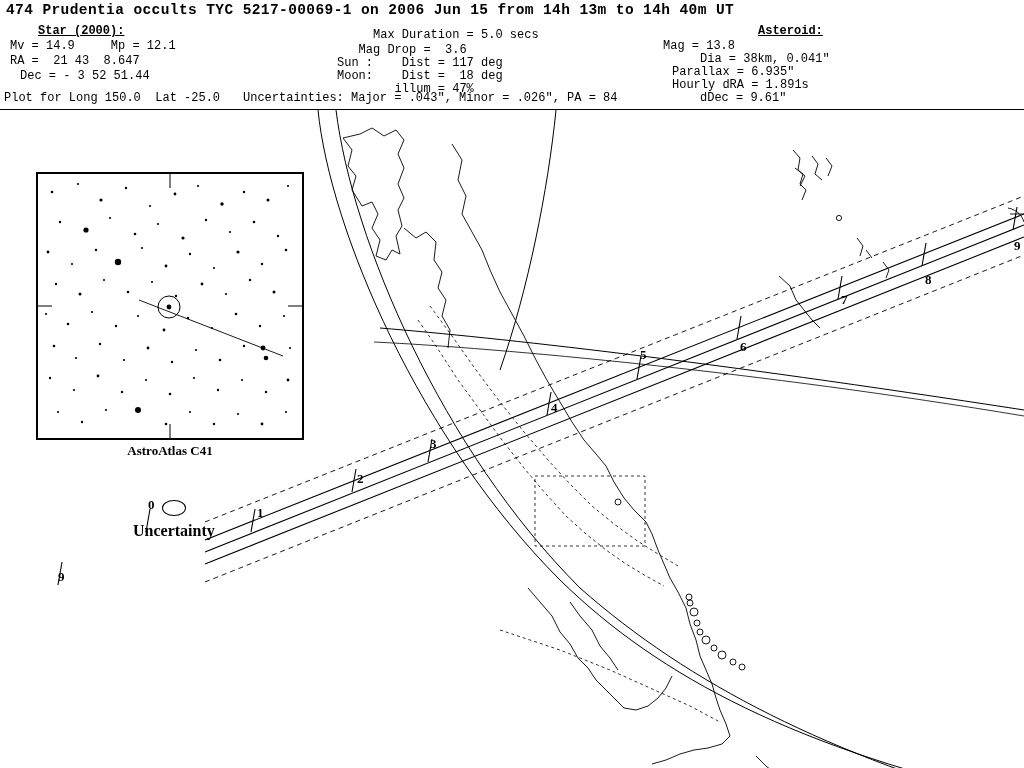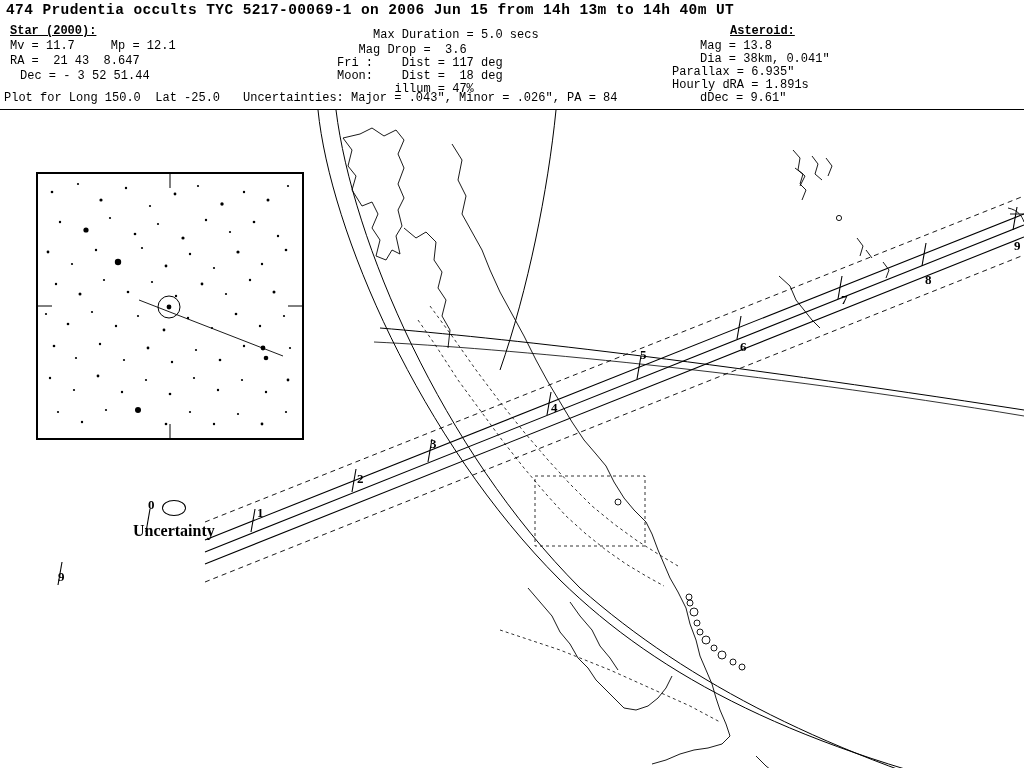--- a/index.html
+++ b/index.html
@@ -47,20 +47,21 @@
     letter-spacing: 0.4px;
     white-space: nowrap;
   }
 
   .hdr-label-u {
     position: absolute;
     font-size: 12px;
     font-weight: bold;
     text-decoration: underline;
     white-space: nowrap;
+    margin-left: 28px;
   }
   .hdr-line {
     position: absolute;
     font-size: 12px;
     white-space: pre;
   }
 
   
   #star-head { left: 10px; top: 24px; }
   #star-l1 { left: 10px; top: 39px; }
@@ -69,21 +70,21 @@
 
   
   #mid-l1 { left: 337px; top: 28px; padding-left: 36px; }
   #mid-l2 { left: 337px; top: 43px; }
   #mid-l3 { left: 337px; top: 56px; }
   #mid-l4 { left: 337px; top: 69px; }
   #mid-l5 { left: 337px; top: 82px; }
 
   
   #ast-head { left: 730px; top: 24px; }
-  #ast-l1 { left: 700px; top: 39px; }
+  #ast-l1 { left: 663px; top: 39px; }
   #ast-l2 { left: 700px; top: 52px; }
   #ast-l3 { left: 672px; top: 65px; }
   #ast-l4 { left: 672px; top: 78px; }
   #ast-l5 { left: 700px; top: 91px; }
 
   
   #plot-line { left: 4px; top: 91px; }
   #unc-line { left: 243px; top: 91px; }
 
   
@@ -146,27 +147,27 @@
 </style>
 </head>
 <body>
 
 <div id="page">
 
   <div id="header">
     <div class="title">474 Prudentia occults TYC 5217-00069-1 on 2006 Jun 15 from 14h 13m to 14h 40m UT</div>
 
     <div class="hdr-label-u" id="star-head">Star (2000):</div>
-    <div class="hdr-line" id="star-l1">Mv = 11.7     Mp = 12.1</div>
+    <div class="hdr-line" id="star-l1">Mv = 14.9     Mp = 12.1</div>
     <div class="hdr-line" id="star-l2">RA =  21 43  8.647</div>
     <div class="hdr-line" id="star-l3">Dec = - 3 52 51.44</div>
 
     <div class="hdr-line" id="mid-l1">Max Duration = 5.0 secs</div>
     <div class="hdr-line" id="mid-l2">   Mag Drop =  3.6</div>
-    <div class="hdr-line" id="mid-l3">Fri :    Dist = 117 deg</div>
+    <div class="hdr-line" id="mid-l3">Sun :    Dist = 117 deg</div>
     <div class="hdr-line" id="mid-l4">Moon:    Dist =  18 deg</div>
     <div class="hdr-line" id="mid-l5">        illum = 47%</div>
 
     <div class="hdr-label-u" id="ast-head">Asteroid:</div>
     <div class="hdr-line" id="ast-l1">Mag = 13.8</div>
     <div class="hdr-line" id="ast-l2">Dia = 38km, 0.041"</div>
     <div class="hdr-line" id="ast-l3">Parallax = 6.935"</div>
     <div class="hdr-line" id="ast-l4">Hourly dRA = 1.891s</div>
     <div class="hdr-line" id="ast-l5">dDec = 9.61"</div>
 
@@ -272,20 +273,21 @@
         <circle cx="248" cy="238" r="1.1"></circle>
       </g>
 
       <circle cx="131" cy="133" r="11" fill="none" stroke="#000" stroke-width="1"></circle>
       <circle cx="131" cy="133" r="2.4" fill="#000"></circle>
 
       <line x1="101" y1="126" x2="245" y2="182" stroke="#000" stroke-width="0.9"></line>
       <circle cx="225" cy="174" r="2.4" fill="#000"></circle>
     </svg>
   </div>
+  <div id="atlas-label">AstroAtlas C41</div>
 
   <div id="unc-ellipse"></div>
   <div id="unc-text">Uncertainty</div>
 
   <div id="map">
     <svg width="1024" height="658" viewBox="0 0 1024 658" xmlns="http://www.w3.org/2000/svg">
 
       <g fill="none" stroke="#000" stroke-width="1">
         <path d="M 318 0 C 330 120 420 330 560 470 C 660 568 800 640 1024 690"></path>
         <path d="M 336 0 C 352 130 442 340 580 478 C 690 575 830 645 1024 700"></path>

